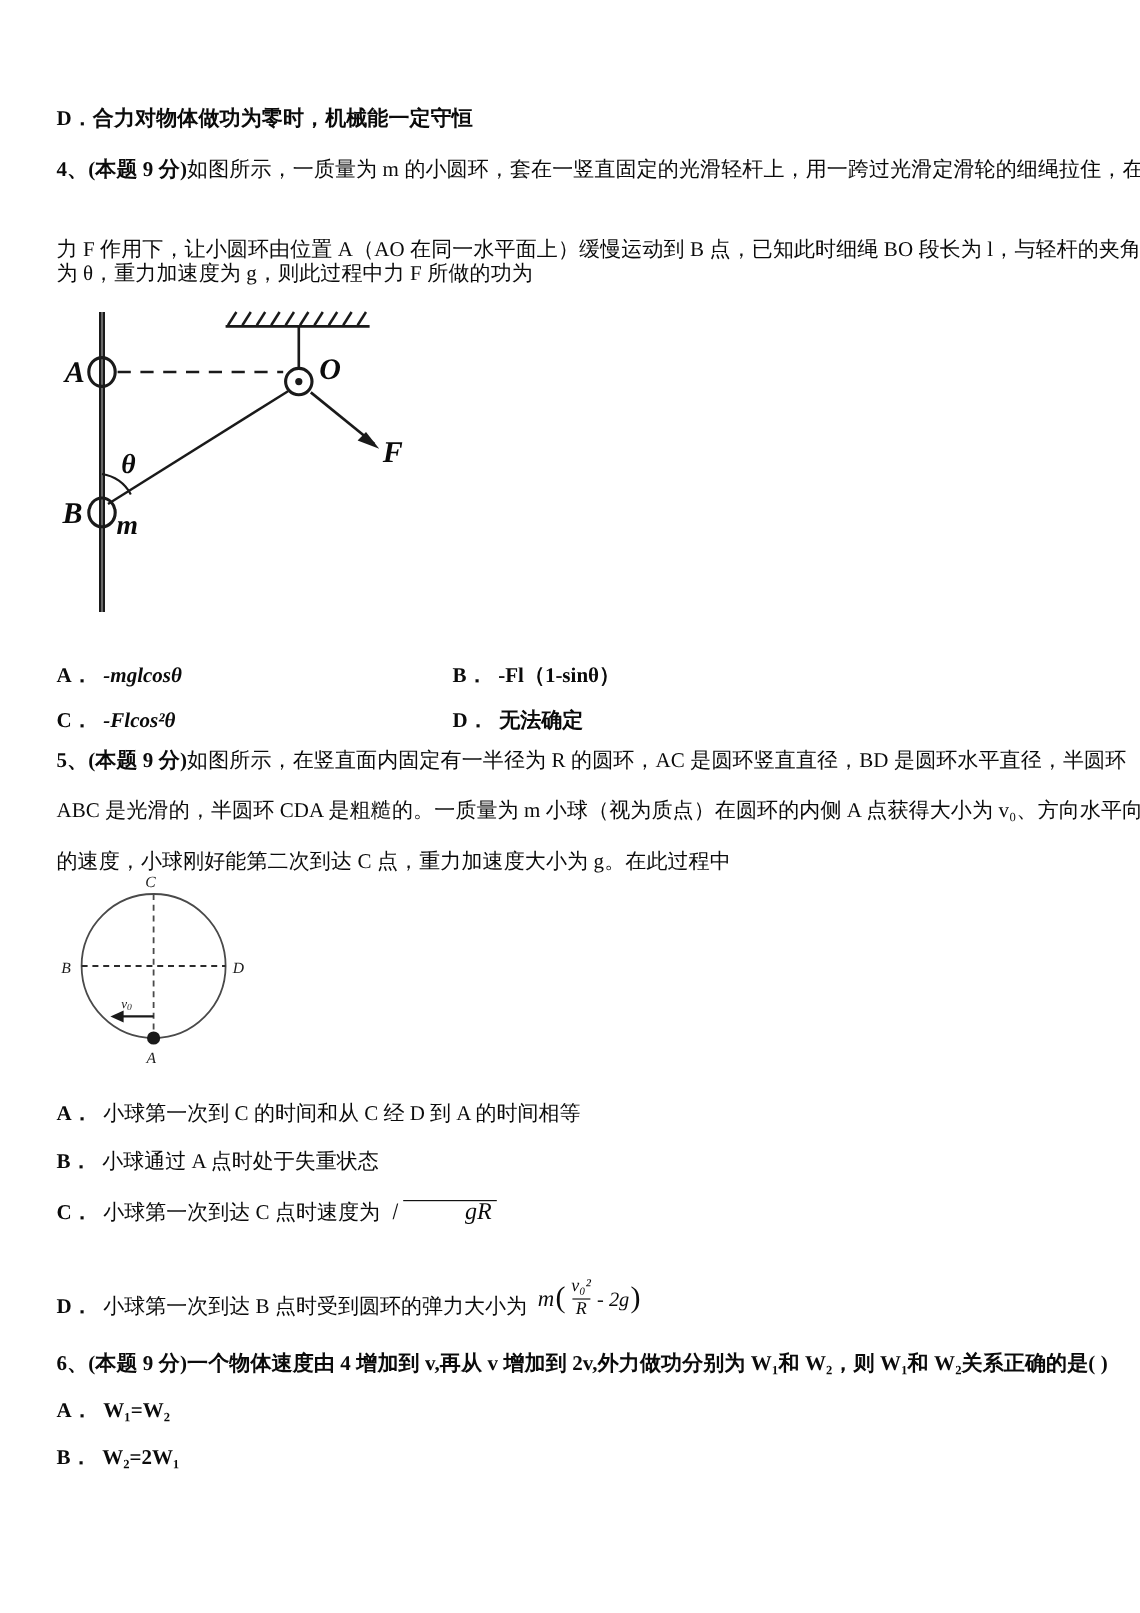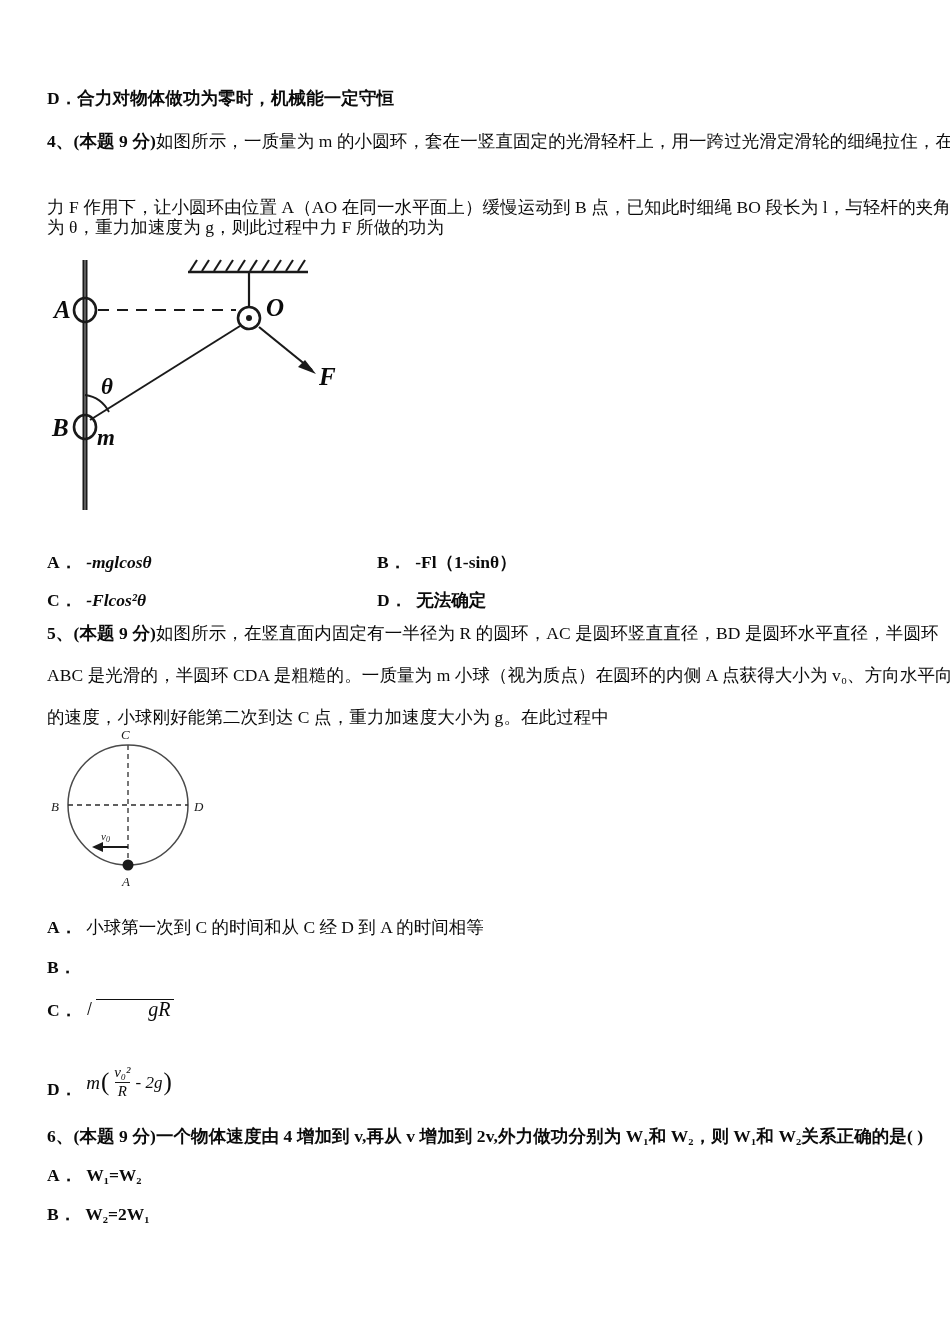--- a/index.html
+++ b/index.html
@@ -212,27 +212,30 @@
         <text x="56" y="118" font-family="Liberation Serif, serif" font-size="11" font-style="italic" fill="#1a1a1a">v<tspan font-size="8" dy="2">0</tspan></text>
       </svg>
     </div>
 
     <div class="optrow" style="left:47px; top:915px;">
       <span class="opt-letter">A．</span>
       <span>小球第一次到 C 的时间和从 C 经 D 到 A 的时间相等</span>
     </div>
     <div class="optrow" style="left:47px; top:955px;">
       <span class="opt-letter">B．</span>
+      <span>小球通过 A 点时处于失重状态</span>
     </div>
     <div class="optrow" style="left:47px; top:998px;">
       <span class="opt-letter">C．</span>
+      <span>小球第一次到达 C 点时速度为</span>
       <span class="sqrt"><span class="sqrt-body">gR</span></span>
     </div>
     <div class="optrow" style="left:47px; top:1056px;">
       <span class="opt-letter">D．</span>
+      <span>小球第一次到达 B 点时受到圆环的弹力大小为</span>
       <span class="mathexpr" style="position:relative; top:-6px;">
         <span>m</span>
         <span class="paren">(</span>
         <span class="frac">
           <span class="num">v₀²</span>
           <span class="den">R</span>
         </span>
         <span style="font-size:17px;">- 2g</span>
         <span class="paren">)</span>
       </span>

